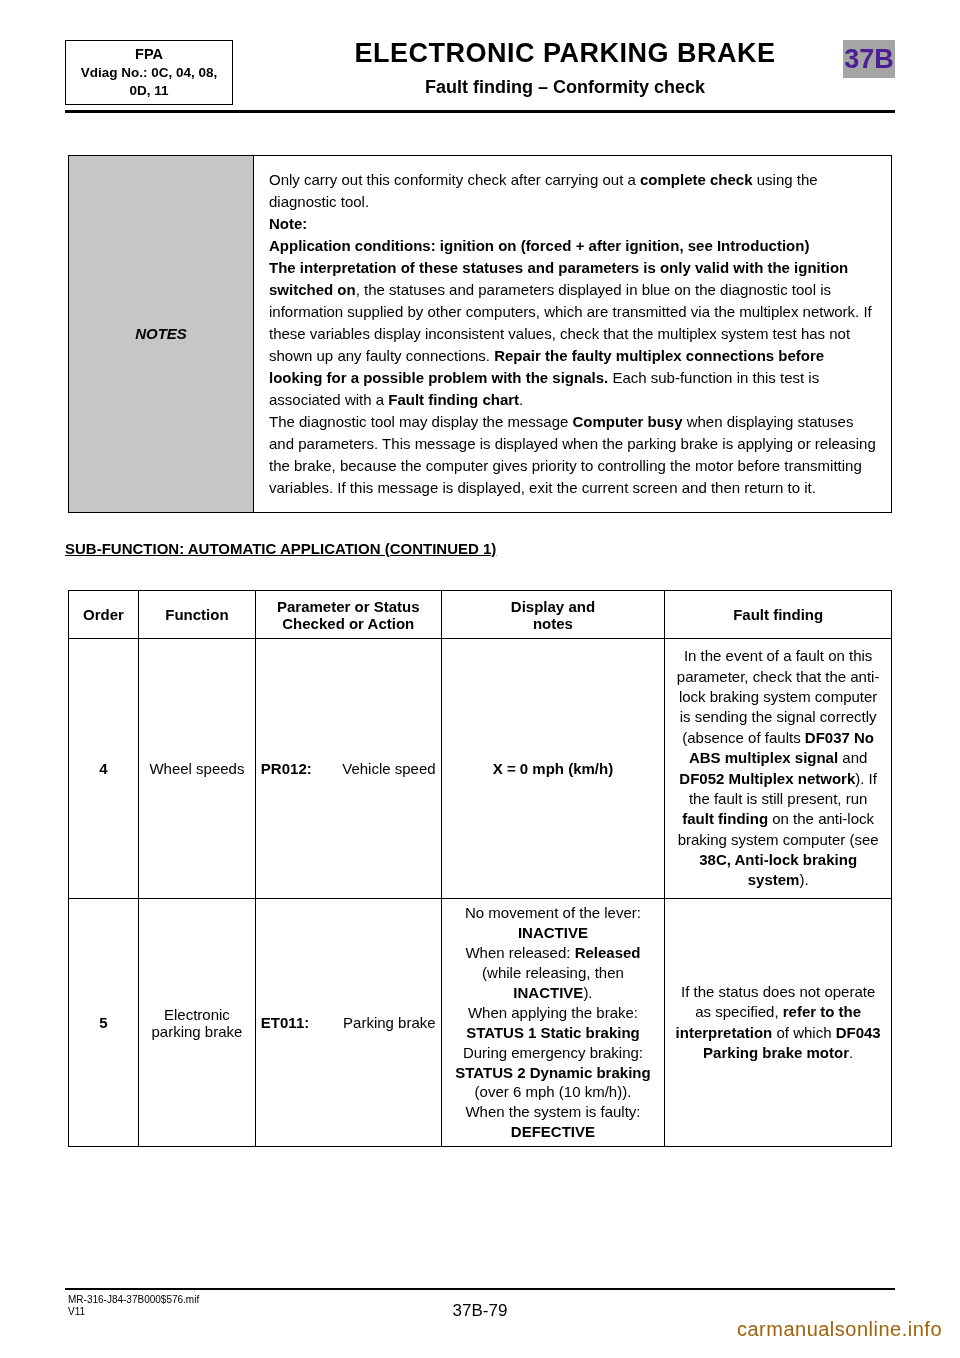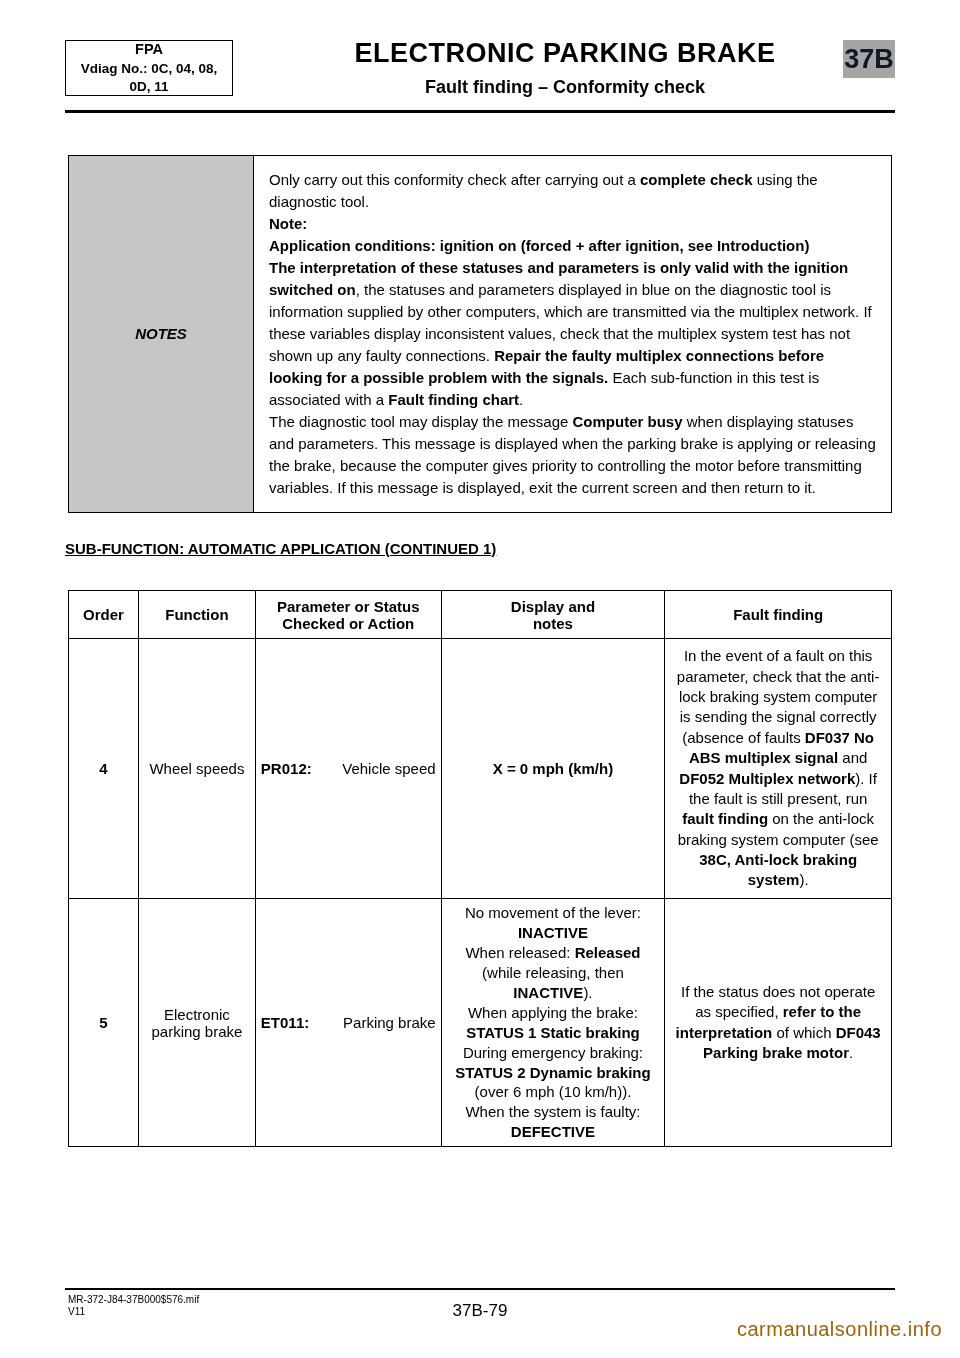--- a/index.html
+++ b/index.html
@@ -7,32 +7,32 @@
   body {
     width: 960px; height: 1358px;
     font-family: "Liberation Sans", sans-serif;
     color: #000;
   }
   .page { position: relative; width: 960px; height: 1358px; background: #fff; overflow: hidden; }
 
   
   .header { position: absolute; left: 65px; top: 38px; width: 830px; height: 74px; }
   .fpa-box {
-    position: absolute; left: 0; top: 2px; width: 168px; height: 56px;
+    position: absolute; left: 0; top: 2px; width: 168px; height: 65px;
     border: 1px solid #000;
     display: flex; flex-direction: column; align-items: center; justify-content: center;
     font-weight: bold; font-size: 13.5px; line-height: 1.35; text-align: center;
   }
   .fpa-box .fpa-code { font-size: 14.5px; }
   .title-wrap { position: absolute; left: 100px; width: 800px; top: 0; text-align: center; }
   .doc-title { font-size: 27px; font-weight: bold; letter-spacing: 0.5px; }
   .doc-subtitle { font-size: 18px; font-weight: bold; margin-top: 8px; }
   .section-code {
     position: absolute; right: 0; top: 2px; width: 52px; height: 38px;
-    background: #a5a5a5; color: #0f172a;
+    background: #a5a5a5; color: #4c1d95;
     display: flex; align-items: center; justify-content: center;
     font-size: 27px; font-weight: bold;
   }
   .header-rule { position: absolute; left: 65px; top: 110px; width: 830px; height: 3px; background: #000; }
 
   
   .notes-table {
     position: absolute; left: 68px; top: 155px; width: 824px;
     display: flex; border: 1px solid #000;
   }
@@ -167,18 +167,18 @@
 </span><span class="seg-b">STATUS 2 Dynamic braking</span><span>
 (over 6 mph (10 km/h)).
 When the system is faulty:
 </span><span class="seg-b">DEFECTIVE</span></td>
         <td class="cell-fault"><span>If the status does not operate as specified, </span><span class="seg-b">refer to the interpretation</span><span> of which </span><span class="seg-b">DF043 Parking brake motor</span><span>.</span></td>
       </tr>
     </tbody>
   </table>
 
   <div class="footer-rule"></div>
-  <div class="footer-file">MR-372-J84-37B000$576.mif</div>
+  <div class="footer-file">MR-316-J84-37B000$576.mif</div>
   <div class="footer-version">V11</div>
   <div class="footer-page">37B-79</div>
   <div class="watermark">carmanualsonline.info</div>
 
 </div>
 
 </body></html>

